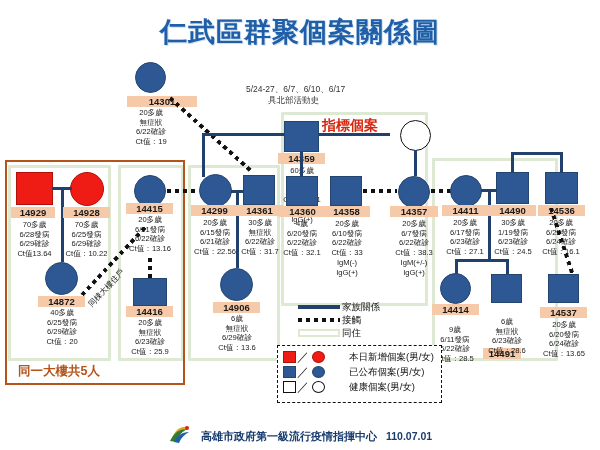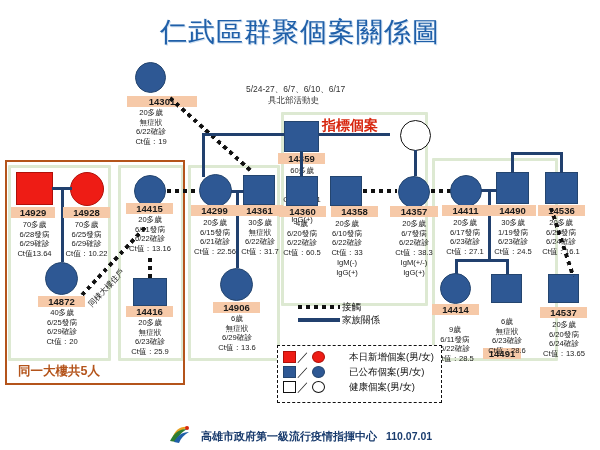--- a/index.html
+++ b/index.html
@@ -8,21 +8,21 @@
     background:#ffffff;
     font-family:"Liberation Sans","DejaVu Sans",sans-serif;
     position:relative;
   }
   #stage{position:absolute;left:0;top:0;width:600px;height:450px;}
   .abs{position:absolute;}
 
   
   .title{
     left:0;top:14px;width:600px;text-align:center;
-    font-size:27px;font-weight:normal;color:#1f5fa8;
+    font-size:27px;font-weight:bold;color:#1f5fa8;
     letter-spacing:1px;
     text-shadow:1px 1px 0 #cfe0f2, -0.5px -0.5px 0 #cfe0f2;
   }
 
   
   .note{
     left:246px;top:84px;width:200px;text-align:left;
     font-size:8.5px;color:#333;line-height:1.35;
   }
   .note .l2{padding-left:22px;}
@@ -252,28 +252,28 @@
   <div class="abs ci fem-healthy" style="left:400px;top:120px;width:31px;height:31px;"></div>
   <div class="abs ln ln-v" style="left:414px;top:150px;height:26px;"></div>
 
   <div class="abs ln ln-v" style="left:300px;top:152px;height:24px;"></div>
 
   <div class="abs sq male-known" style="left:286px;top:176px;width:32px;height:30px;"></div>
   <div class="abs sq male-known" style="left:330px;top:176px;width:32px;height:30px;"></div>
   <div class="abs ci fem-known" style="left:398px;top:176px;width:32px;height:32px;"></div>
 
   <div class="abs chip" style="left:279px;top:206px;width:47px;">14360</div>
-  <div class="abs chip" style="left:331px;top:206px;width:47px;">14358</div>
+  <div class="abs chip" style="left:323px;top:206px;width:47px;">14358</div>
   <div class="abs chip" style="left:390px;top:206px;width:48px;">14357</div>
 
   <div class="abs detail" style="left:273px;top:219px;width:58px;">
     <div>4歲</div>
     <div>6/20發病</div>
     <div>6/22確診</div>
-    <div>Ct值：60.5</div>
+    <div>Ct值：32.1</div>
   </div>
   <div class="abs detail" style="left:318px;top:219px;width:58px;">
     <div>20多歲</div>
     <div>6/10發病</div>
     <div>6/22確診</div>
     <div>Ct值：33</div>
     <div>IgM(-)</div>
     <div>IgG(+)</div>
   </div>
   <div class="abs detail" style="left:385px;top:219px;width:58px;">
@@ -352,29 +352,35 @@
   <div class="abs detail" style="left:535px;top:320px;width:58px;">
     <div>20多歲</div>
     <div>6/20發病</div>
     <div>6/24確診</div>
     <div>Ct值：13.65</div>
   </div>
 
   <div class="abs legend-lines" style="left:296px;top:300px;">
     <div class="lg-row">
       <span class="lg-key">
+          <span class="lg-solid"></span>
+        </span>
+      <span>家族關係</span>
+    </div>
+    <div class="lg-row">
+      <span class="lg-key">
           <span class="lg-dot"></span>
         </span>
       <span>接觸</span>
     </div>
     <div class="lg-row">
       <span class="lg-key">
-          <span class="lg-solid"></span>
+          <span class="lg-green"></span>
         </span>
-      <span>家族關係</span>
+      <span>同住</span>
     </div>
   </div>
 
   <div class="abs legend-nodes" style="left:277px;top:345px;width:165px;height:58px;">
     <div class="ln-row">
       <span class="ln-sq" style="background:#ee1c15;border:1px solid #b01009;"></span>
       <span class="ln-slash">／</span>
       <span class="ln-ci" style="background:#ee1c15;border:1px solid #b01009;"></span>
       <span class="ln-txt">本日新增個案(男/女)</span>
     </div>

